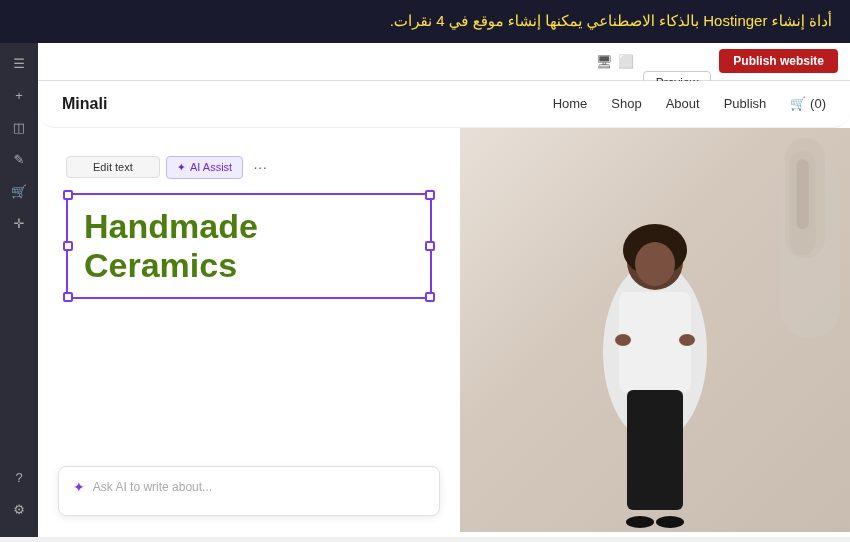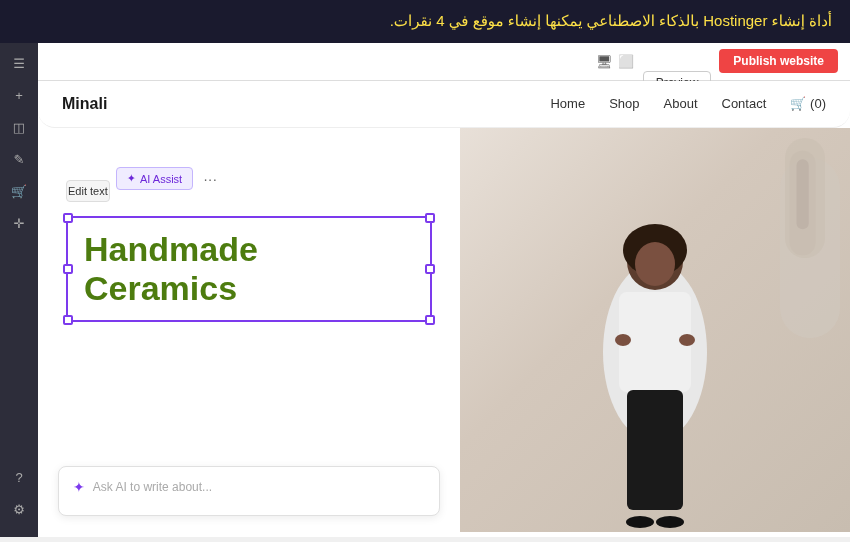--- a/index.html
+++ b/index.html
@@ -91,21 +91,21 @@
       background: transparent;
       border: 1px solid #ccc;
       border-radius: 4px;
       padding: 4px 12px;
       font-size: 12px;
       color: #333;
       cursor: pointer;
       margin-top: 44px;
     }
     .toolbar-btn-publish {
-      background: #ef4444;
+      background: #b91c1c;
       border: none;
       border-radius: 4px;
       padding: 5px 14px;
       font-size: 12px;
       color: #fff;
       cursor: pointer;
       font-weight: bold;
     }
 
     
@@ -163,25 +163,24 @@
     .edit-toolbar {
       display: flex;
       align-items: center;
       gap: 6px;
       margin-bottom: 14px;
     }
     .edit-text-btn {
       background: #f5f5f5;
       border: 1px solid #ddd;
       border-radius: 4px;
-      padding: 4px 1px;
+      padding: 4px 26px;
       font-size: 11px;
       color: #333;
       cursor: pointer;
-      margin-top: 24px;
     }
     .ai-assist-btn {
       background: #f0ecff;
       border: 1px solid #c4b5fd;
       border-radius: 4px;
       padding: 4px 10px;
       font-size: 11px;
       color: #6d28d9;
       cursor: pointer;
       display: flex;
@@ -342,21 +341,21 @@
     </div>
 
     <div class="website-preview">
 
       <div class="website-nav">
         <div class="website-logo">Minali</div>
         <div class="website-nav-links">
           <span>Home</span>
           <span>Shop</span>
           <span>About</span>
-          <span>Contact</span>
+          <span>Publish</span>
         </div>
         <div class="website-nav-cart">🛒 (0)</div>
       </div>
 
       <div class="hero-section">
 
         <div class="hero-left">
 
           
           <div class="edit-toolbar">

